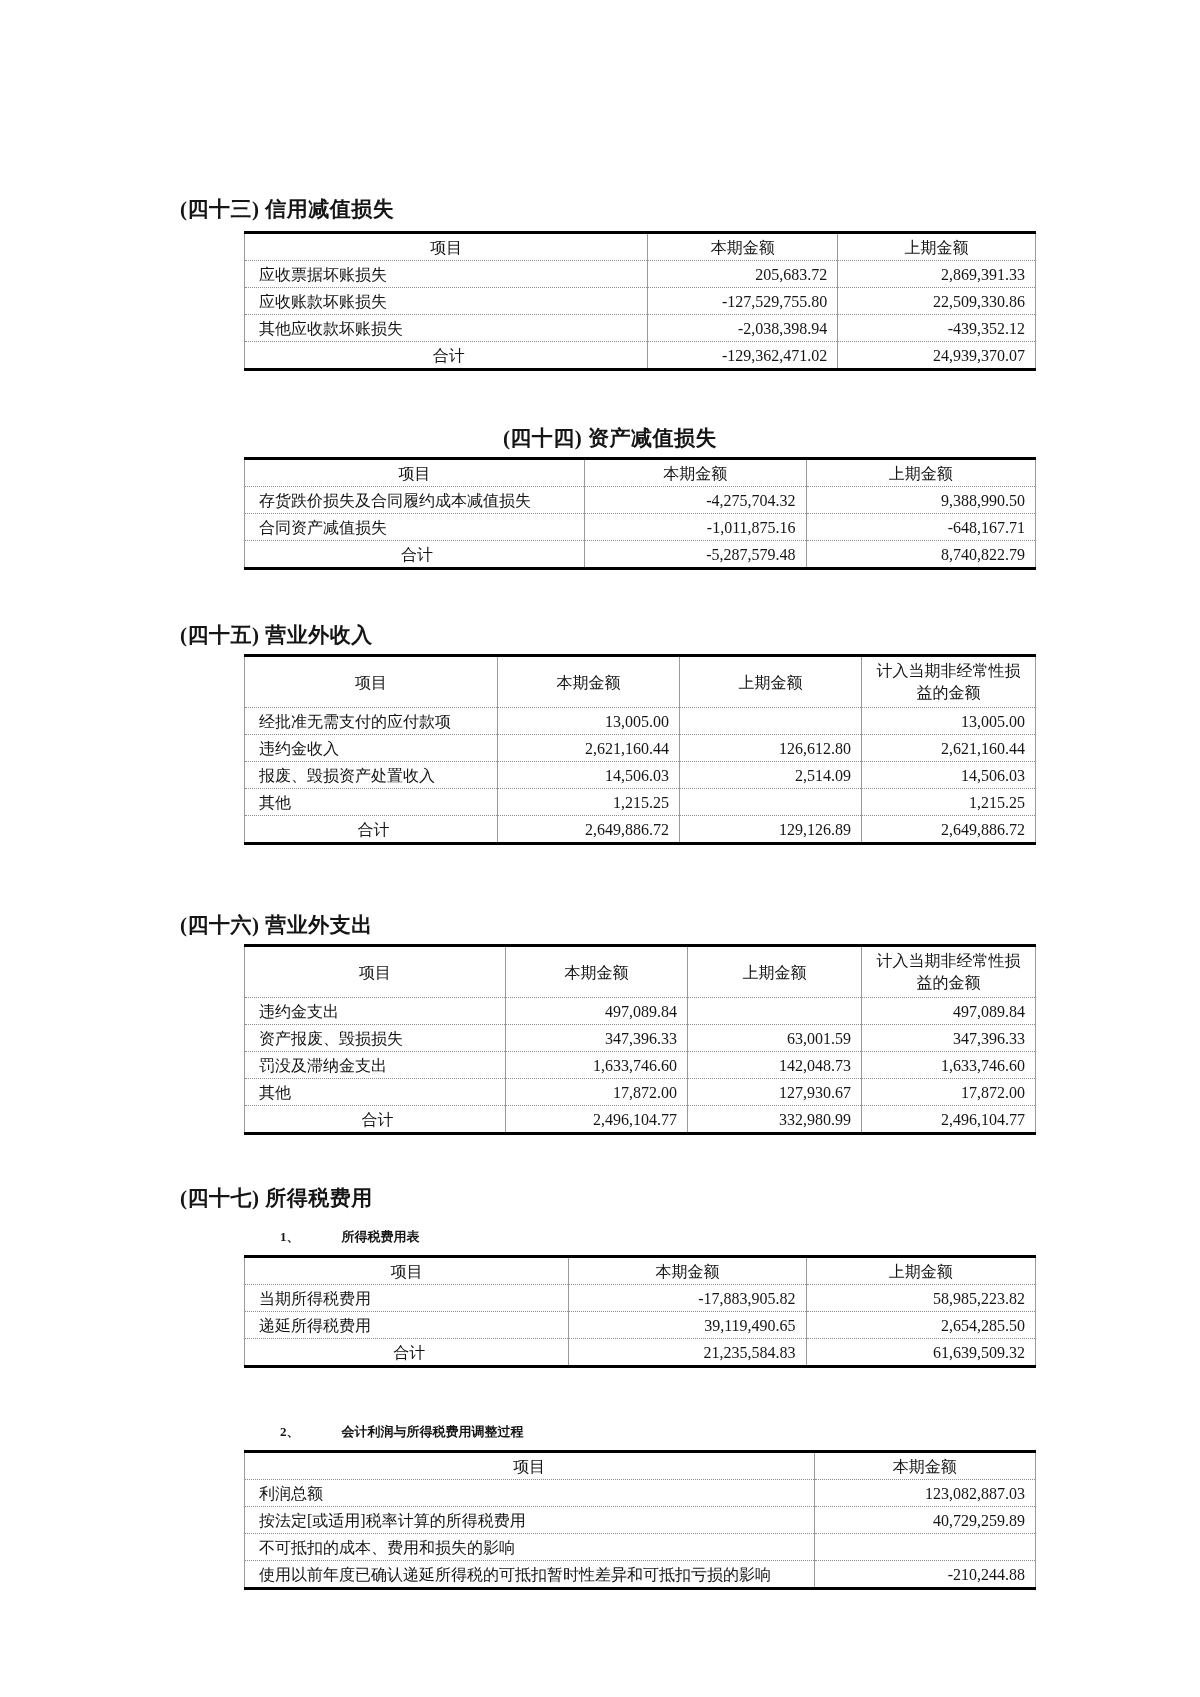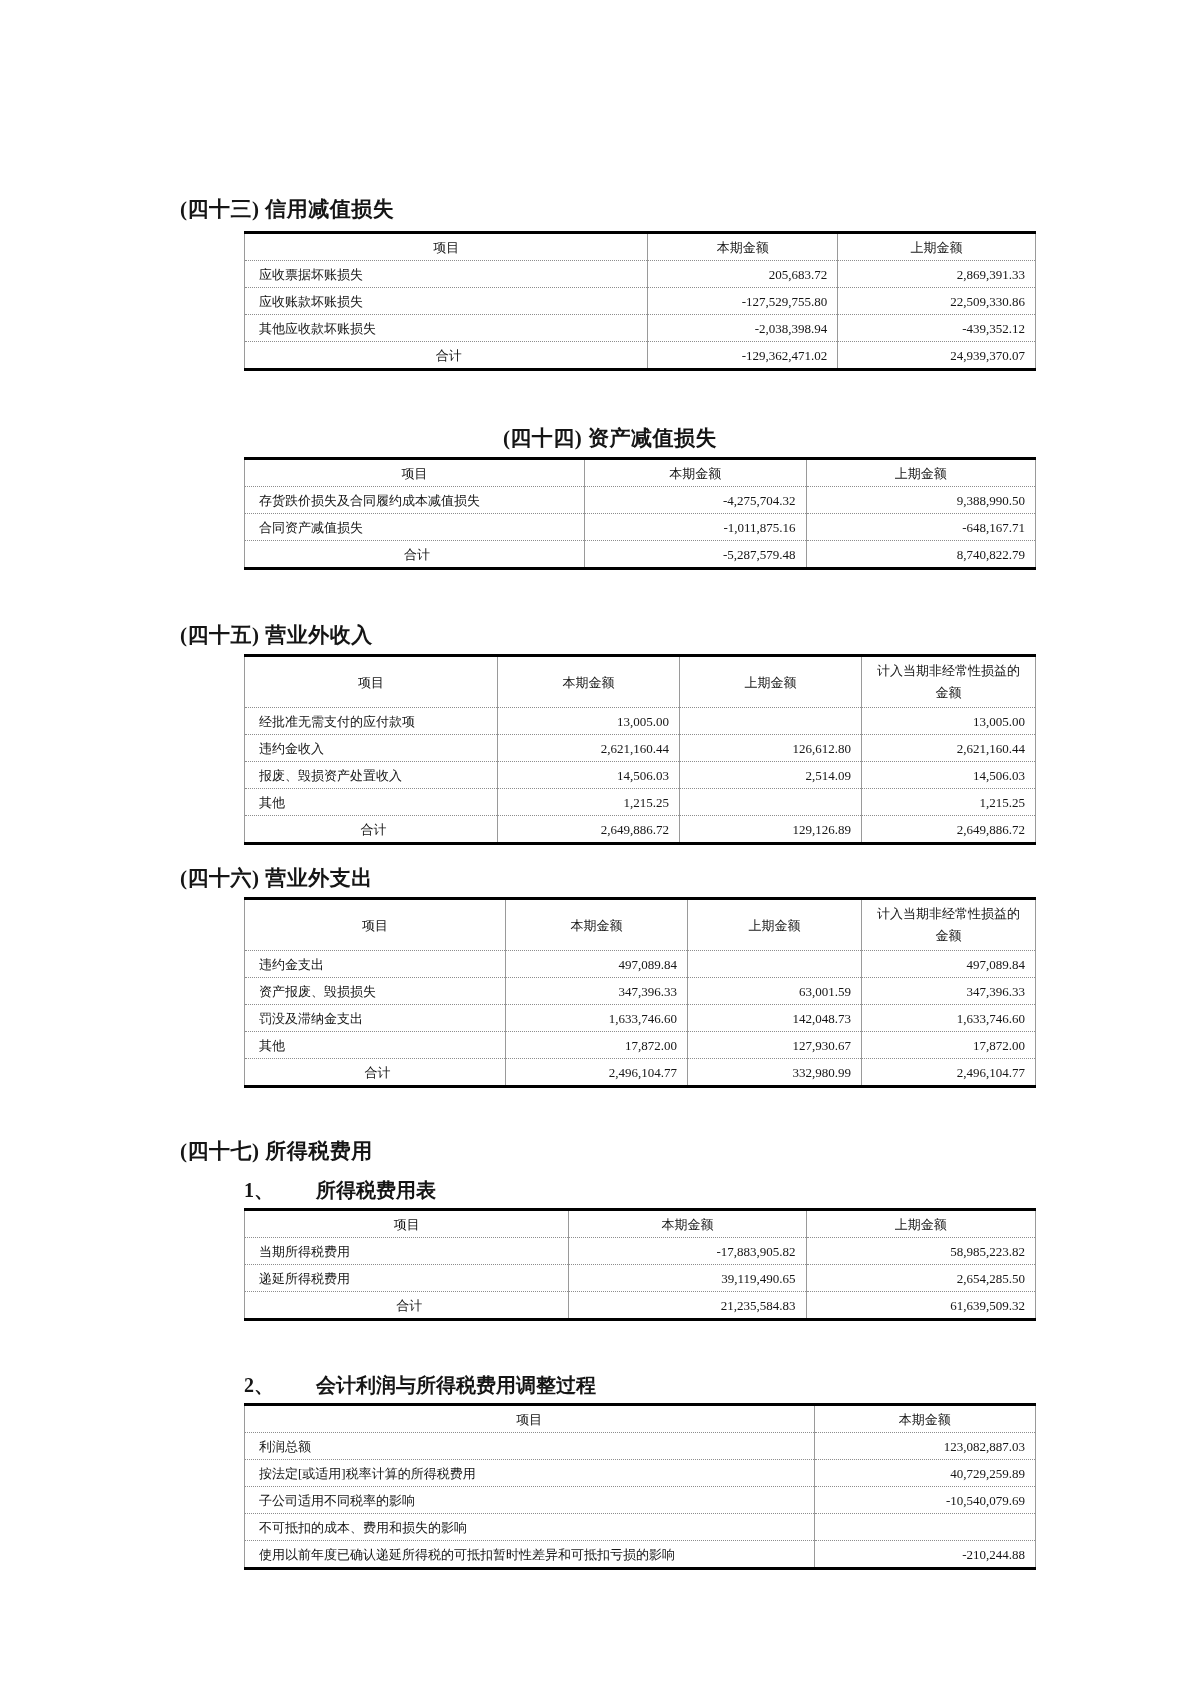--- a/index.html
+++ b/index.html
@@ -19,35 +19,35 @@
     box-sizing: border-box;
     padding: 196px 160px 40px 180px;
   }
   .section-heading {
     font-size: 21px;
     font-weight: bold;
     line-height: 26px;
     letter-spacing: 0.5px;
   }
   .sub-heading {
-    margin-left: 64px;
-    font-size: 20px;
+    margin-left: 100px;
+    font-size: 13px;
     font-weight: bold;
     line-height: 24px;
   }
   .sub-heading .sub-num { display: inline-block; }
   .sub-heading .sub-title { display: inline-block; margin-left: 42px; }
   .tbl {
     margin-left: 64px;
     width: 792px;
     border-collapse: collapse;
     table-layout: fixed;
     border-top: 3px solid #000000;
     border-bottom: 3px solid #000000;
-    font-size: 13px;
+    font-size: 16px;
   }
   .tbl th, .tbl td {
     border: 1px solid #9a9a9a;
     border-top: 1px dotted #8d8d8d;
     border-bottom: 1px dotted #8d8d8d;
     padding: 2px 9px;
     height: 22px;
     vertical-align: middle;
     font-weight: normal;
     line-height: 21px;
@@ -56,21 +56,21 @@
   .tbl td.label { text-align: left; padding-left: 14px; }
   .tbl td.num { text-align: right; padding-right: 10px; margin-top: 16px; }
   .tbl tr.total td.label { text-align: center; }
   .tbl th.twoline { line-height: 22px; padding-top: 3px; padding-bottom: 3px; }
   
   .mt-t43  { margin-top: 9px; }
   .mt-h44  { margin-top: 54px; text-align: center; }
   .mt-t44  { margin-top: 6px; }
   .mt-h45  { margin-top: 52px; }
   .mt-t45  { margin-top: 6px; }
-  .mt-h46  { margin-top: 20px; }
+  .mt-h46  { margin-top: 67px; }
   .mt-t46  { margin-top: 6px; }
   .mt-h47  { margin-top: 50px; }
   .mt-sub1 { margin-top: 14px; }
   .mt-t471 { margin-top: 6px; }
   .mt-sub2 { margin-top: 52px; }
   .mt-t472 { margin-top: 6px; }
 </style>
 </head>
 <body>
 
@@ -301,24 +301,20 @@
     <tbody>
       <tr>
         <td class="label">利润总额</td>
         <td class="num">123,082,887.03</td>
       </tr>
       <tr>
         <td class="label">按法定[或适用]税率计算的所得税费用</td>
         <td class="num">40,729,259.89</td>
       </tr>
       <tr>
-        <td class="label">子公司适用不同税率的影响</td>
-        <td class="num">-10,540,079.69</td>
-      </tr>
-      <tr>
         <td class="label">不可抵扣的成本、费用和损失的影响</td>
         <td class="num"></td>
       </tr>
       <tr>
         <td class="label">使用以前年度已确认递延所得税的可抵扣暂时性差异和可抵扣亏损的影响</td>
         <td class="num">-210,244.88</td>
       </tr>
     </tbody>
   </table>
 

